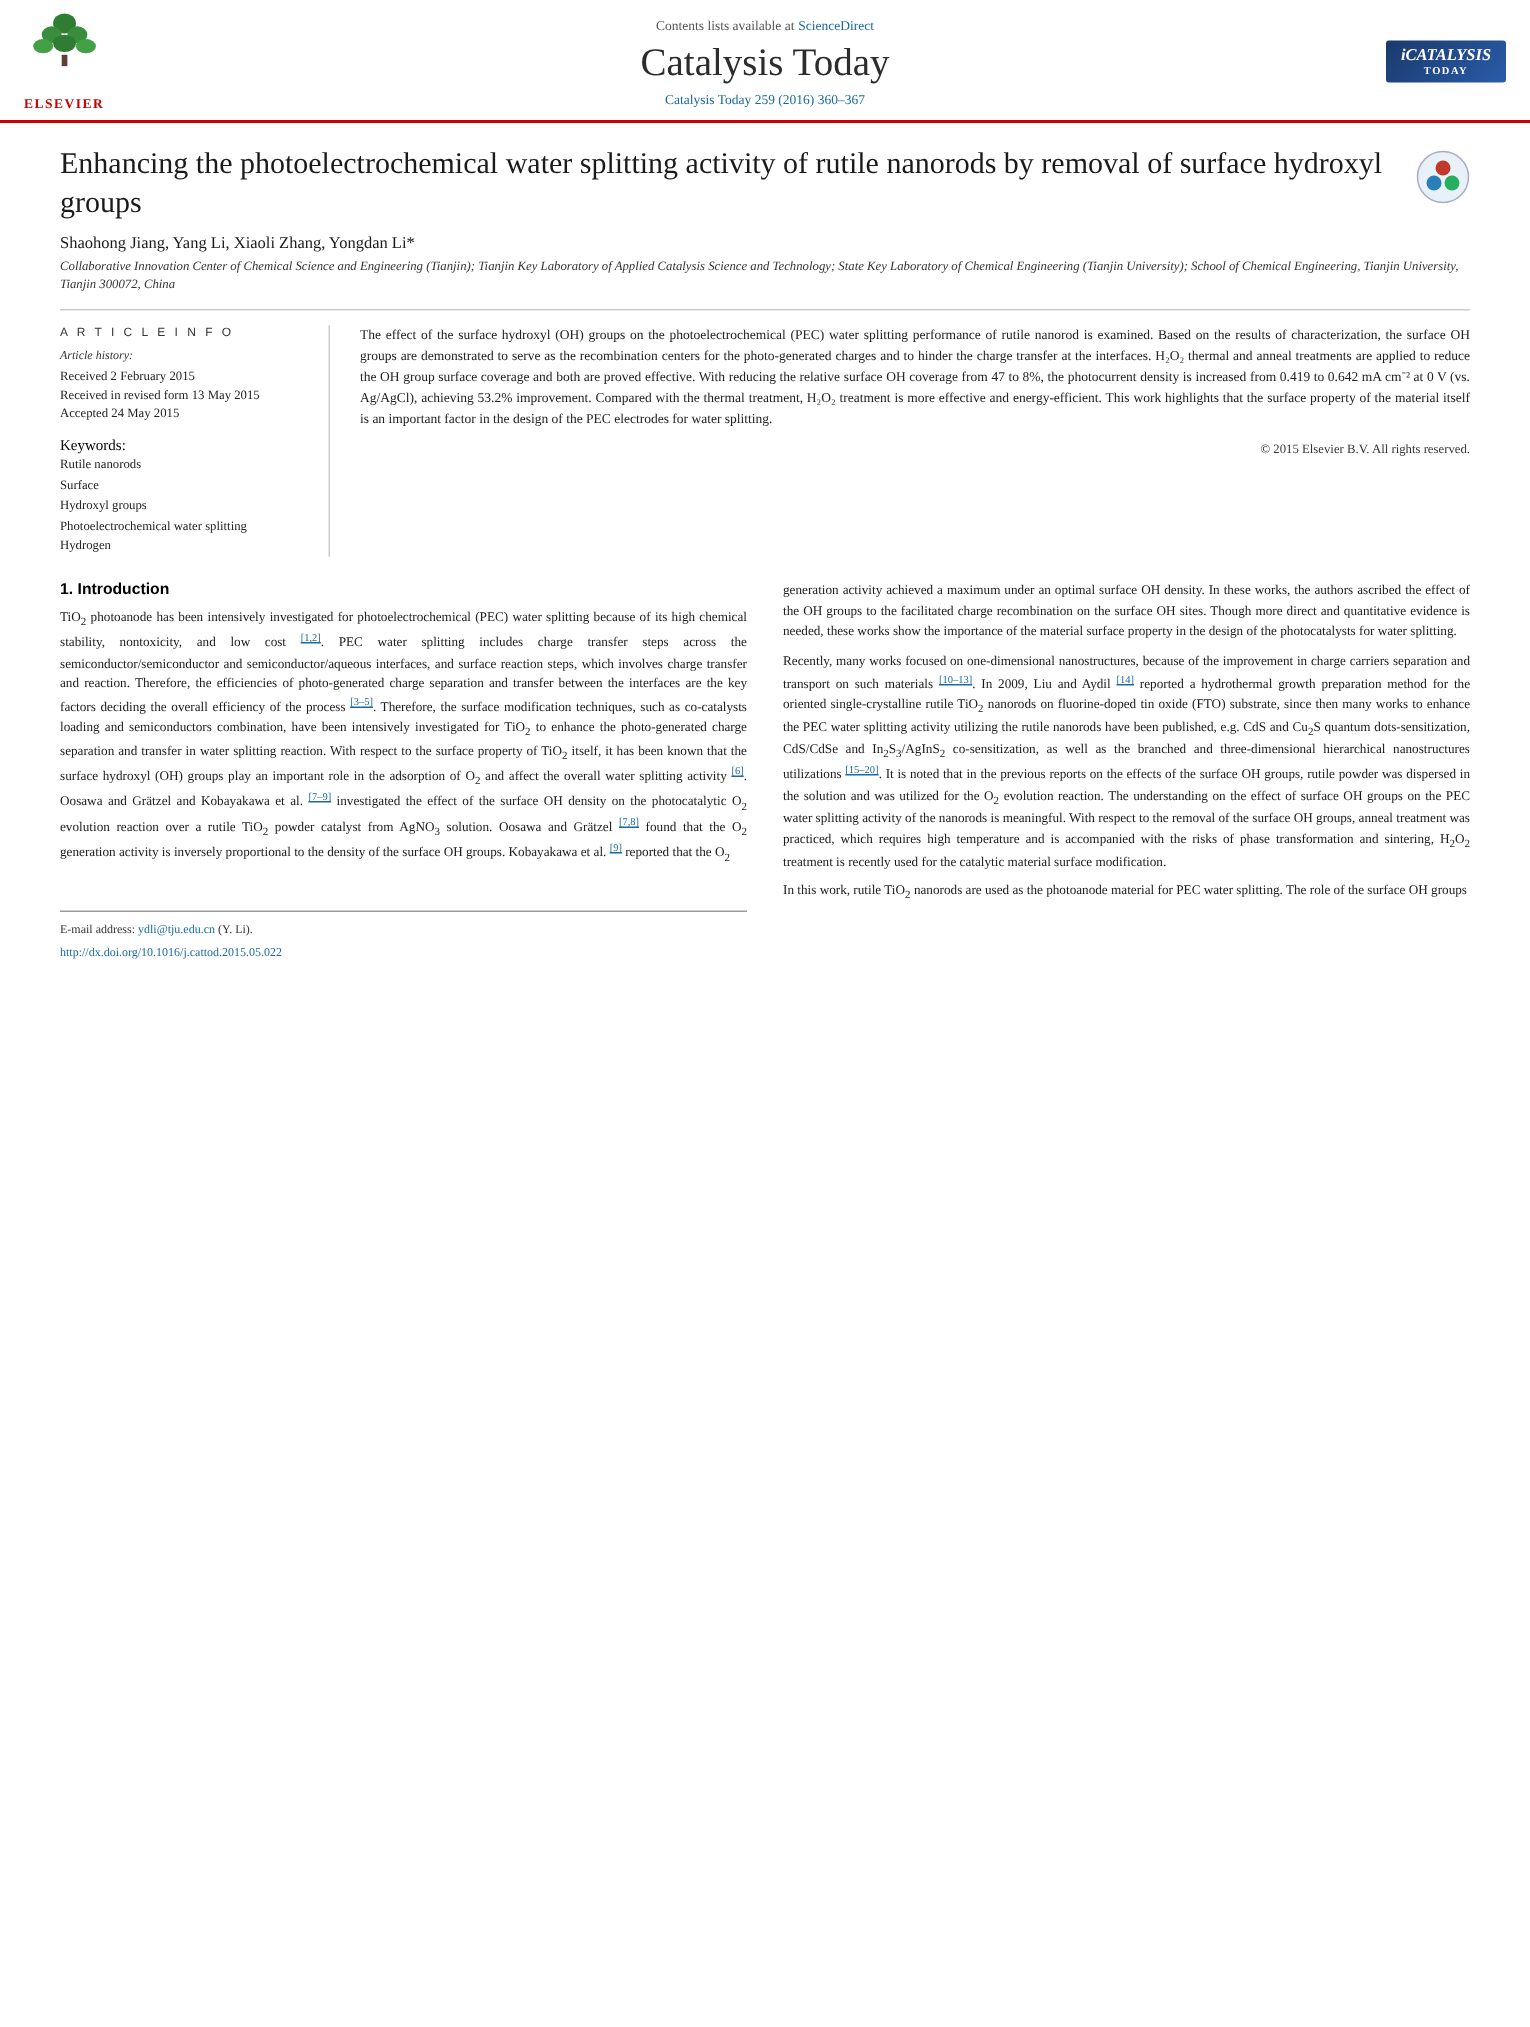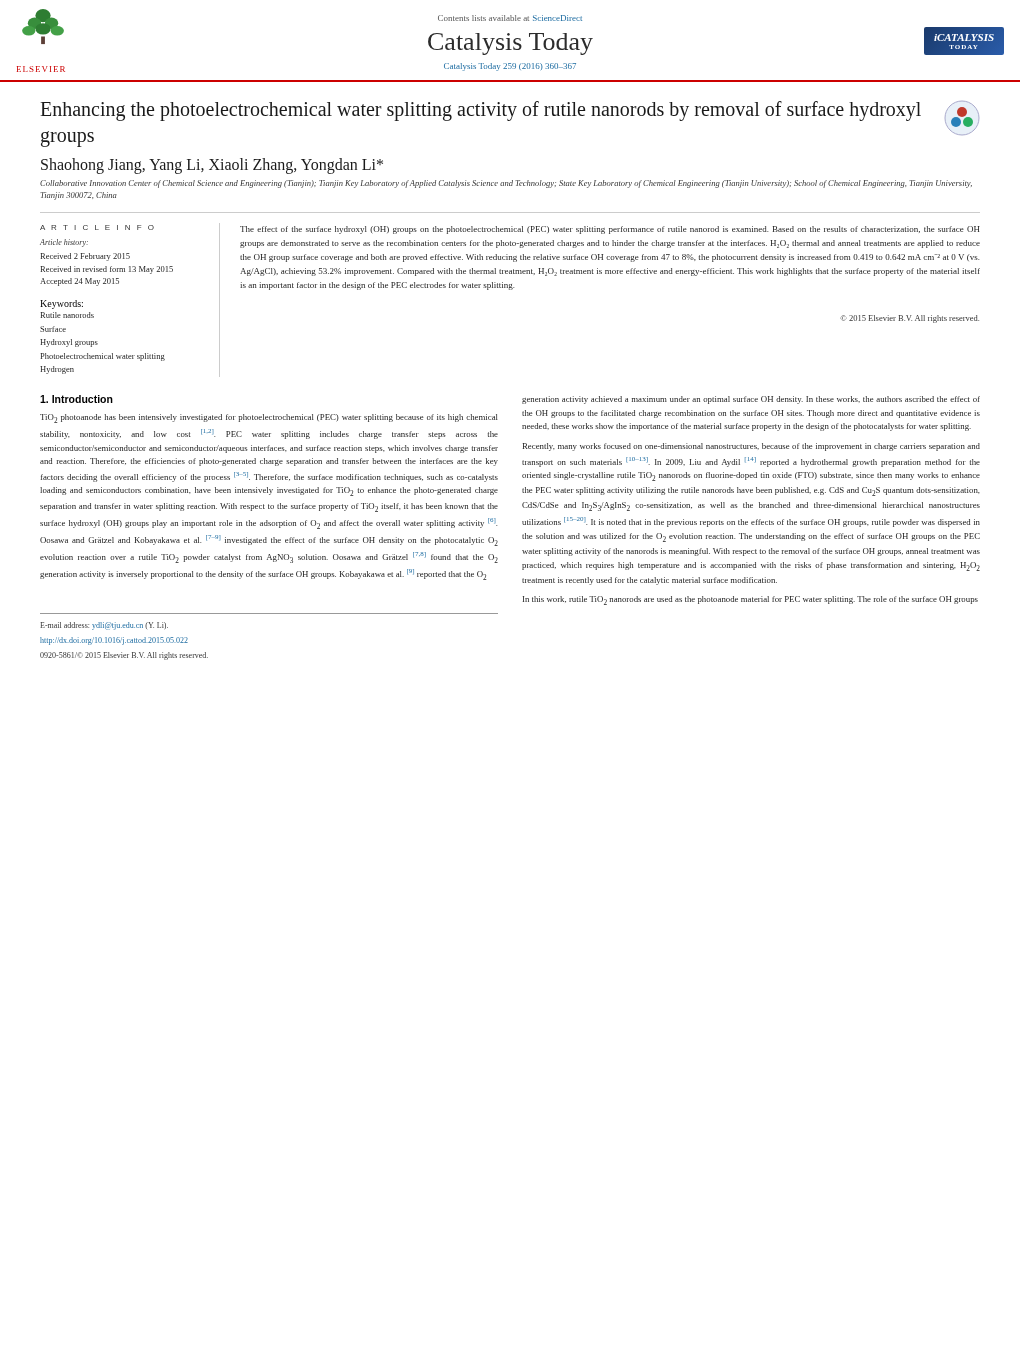--- a/index.html
+++ b/index.html
@@ -36,21 +36,21 @@
       display: flex;
       flex-direction: column;
       align-items: flex-start;
     }
     .elsevier-tree {
       width: 55px;
       height: 38px;
     }
     .elsevier-text {
       font-size: 9px;
-      font-weight: normal;
+      font-weight: bold;
       color: #c00;
       letter-spacing: 1px;
       margin-top: 18px;
     }
     .catalysis-logo-box {
       background: linear-gradient(135deg, #1a3a6b 0%, #2a5caa 100%);
       color: #fff;
       padding: 4px 8px;
       font-size: 8px;
       font-weight: bold;
@@ -108,21 +108,21 @@
       padding-right: 16px;
     }
     .crossmark {
       width: 36px;
       height: 36px;
       margin-top: 4px;
       flex-shrink: 0;
     }
 
     .article-authors {
-      font-size: 16px;
+      font-size: 11px;
       color: #1a1a1a;
       margin-bottom: 4px;
     }
     .article-affiliation {
       font-size: 8.5px;
       font-style: italic;
       color: #333;
       margin-bottom: 10px;
       line-height: 1.4;
     }
@@ -178,21 +178,21 @@
     .abstract-text {
       font-size: 9px;
       line-height: 1.55;
       color: #222;
       text-align: justify;
     }
     .copyright-line {
       font-size: 8.5px;
       color: #333;
       text-align: right;
-      margin-top: 21px;
+      margin-top: 8px;
     }
 
     
     .main-two-col {
       display: flex;
       gap: 24px;
       margin-top: 16px;
     }
     .main-left {
       flex: 1;
@@ -212,20 +212,21 @@
       line-height: 1.55;
       text-align: justify;
       color: #1a1a1a;
     }
     .body-text p {
       margin-bottom: 6px;
     }
     sup.ref {
       font-size: 7px;
       color: #1a6aa0;
+      text-decoration: underline;
     }
 
     
     .footer-section {
       border-top: 1px solid #999;
       margin-top: 30px;
       padding-top: 6px;
       font-size: 8px;
       color: #333;
     }
@@ -346,21 +347,20 @@
 
       <div class="footer-section">
         <div class="footer-note">
           <span>E-mail address:</span>
           <a class="footer-doi">ydli@tju.edu.cn</a>
           <span>(Y. Li).</span>
         </div>
         <div class="footer-note">
           <a class="footer-doi">http://dx.doi.org/10.1016/j.cattod.2015.05.022</a>
         </div>
-        <div class="footer-note">0920-5861/© 2015 Elsevier B.V. All rights reserved.</div>
       </div>
     </div>
 
     <div class="main-right">
       <div class="body-text">
         <p>
           generation activity achieved a maximum under an optimal surface
           OH density. In these works, the authors ascribed the effect of the
           OH groups to the facilitated charge recombination on the surface
           OH sites. Though more direct and quantitative evidence is needed,

